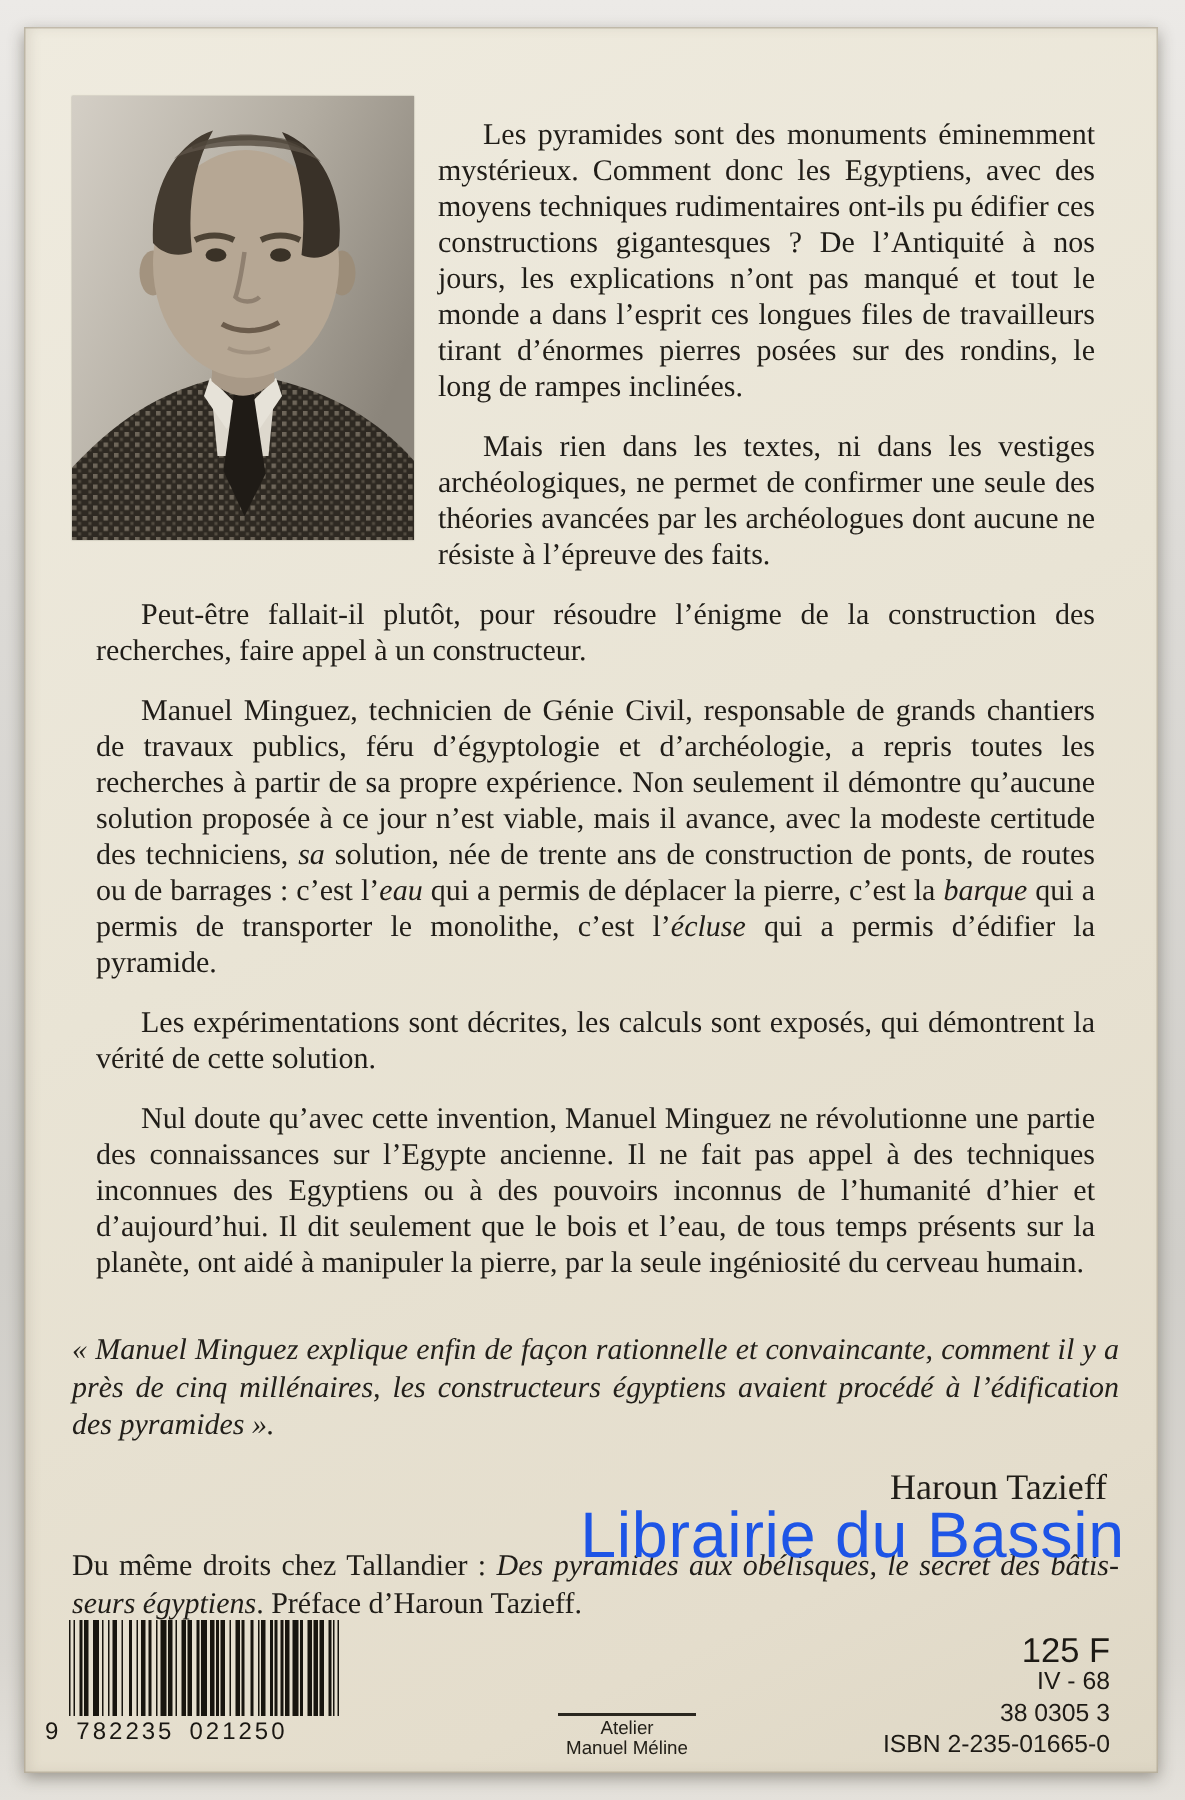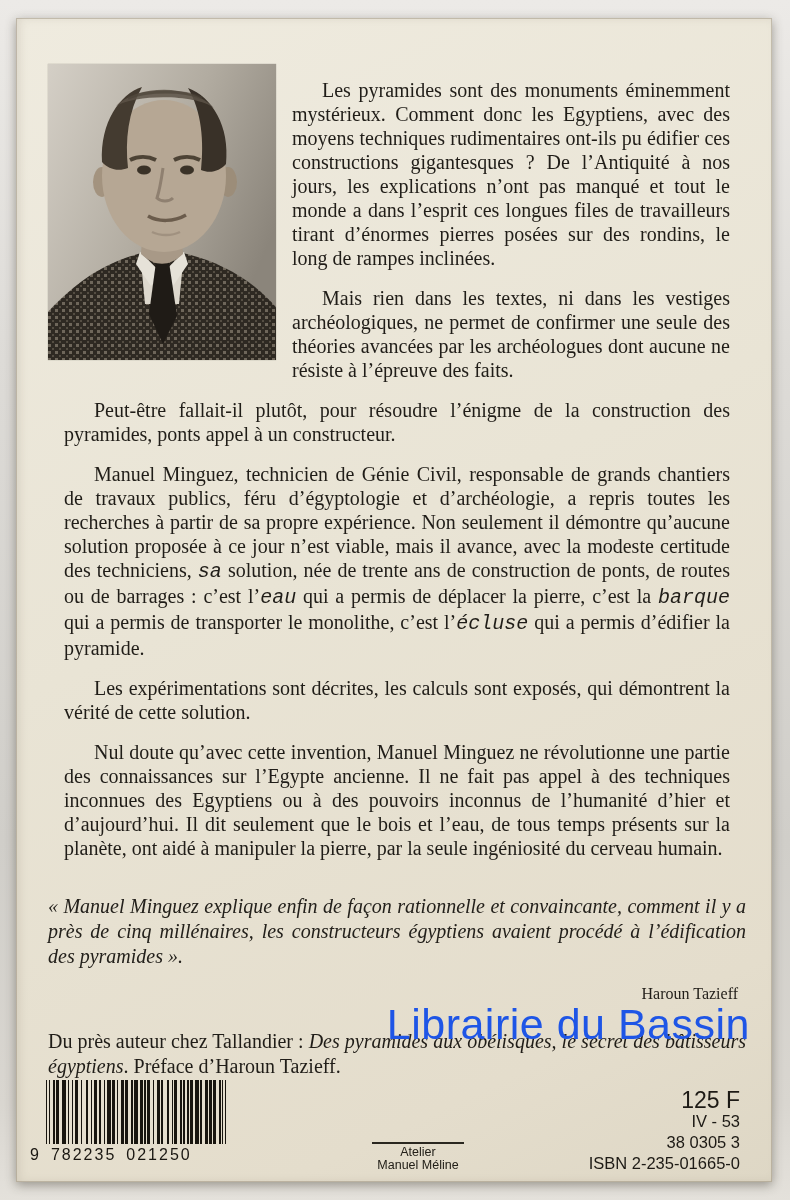--- a/index.html
+++ b/index.html
@@ -16,27 +16,27 @@
   .text-area{padding:44px 26px 0 32px;}
   .photo{
     float:left;width:228px;height:296px;margin:2px 16px 10px 0;
     box-shadow:0 0 1px rgba(80,75,65,.5);
   }
   .photo svg{display:block;width:100%;height:100%;}
   p.bp{
     margin:16px;font-size:20px;line-height:24px;text-align:justify;text-indent:30px;
     color:#201d18;
   }
-  p.bp i{font-style:italic;font-family:Liberation Mono, monospace;}
+  p.bp i{font-style:italic;}
   .quote{
     margin:34px 0 0 0;font-size:20px;line-height:25px;text-align:justify;
     font-style:italic;color:#23201b;
   }
   .quote-attrib{
-    margin:16px 8px 0 0;font-size:16px;text-align:right;color:#201d18;
+    margin:16px 8px 0 0;font-size:24px;text-align:right;color:#201d18;
   }
   .also-by{
     margin:26px 0 0 0;font-size:20px;line-height:25px;text-align:justify;color:#201d18;
   }
   .watermark{
     position:absolute;right:22px;top:982px;
     font-family:"Liberation Sans", sans-serif;
     font-size:43px;font-weight:400;letter-spacing:.5px;
     color:#1e55e6;white-space:nowrap;margin-left:13px;
   }
@@ -107,29 +107,29 @@
         <ellipse cx="96" cy="106" rx="7" ry="4.5" fill="#3a3227"></ellipse>
         <ellipse cx="139" cy="106" rx="7" ry="4.5" fill="#3a3227"></ellipse>
         <path d="M115,104 C113,118 111,128 109,134 C113,138 121,138 125,134" stroke="#8f8070" stroke-width="3" fill="none"></path>
         <path d="M100,152 C110,158 126,158 138,151" stroke="#6b5c4c" stroke-width="3.5" fill="none"></path>
         <path d="M104,168 C112,172 124,172 132,168" stroke="#9b8c7a" stroke-width="2.5" fill="none" opacity="0.8"></path>
       </svg>
     </div>
 
     <p class="bp">Les pyramides sont des monuments éminemment mystérieux. Comment donc les Egyptiens, avec des moyens techniques rudimentaires ont-ils pu édifier ces constructions gigantesques ? De l’Antiquité à nos jours, les explications n’ont pas manqué et tout le monde a dans l’esprit ces longues files de travailleurs tirant d’énormes pierres posées sur des rondins, le long de rampes inclinées.</p>
     <p class="bp">Mais rien dans les textes, ni dans les vestiges archéologiques, ne permet de confirmer une seule des théories avancées par les archéologues dont aucune ne résiste à l’épreuve des faits.</p>
-    <p class="bp">Peut-être fallait-il plutôt, pour résoudre l’énigme de la construction des pyramides, ponts appel à un constructeur.</p>
+    <p class="bp">Peut-être fallait-il plutôt, pour résoudre l’énigme de la construction des recherches, faire appel à un constructeur.</p>
     <p class="bp"><span>Manuel Minguez, technicien de Génie Civil, responsable de grands chantiers de travaux publics, féru d’égyptologie et d’archéologie, a repris toutes les recherches à partir de sa propre expérience. Non seulement il démontre qu’aucune solution proposée à ce jour n’est viable, mais il avance, avec la modeste certitude des techniciens, </span><i>sa</i><span> solution, née de trente ans de construction de ponts, de routes ou de barrages : c’est l’</span><i>eau</i><span> qui a permis de déplacer la pierre, c’est la </span><i>barque</i><span> qui a permis de transporter le monolithe, c’est l’</span><i>écluse</i><span> qui a permis d’édifier la pyramide.</span></p>
     <p class="bp">Les expérimentations sont décrites, les calculs sont exposés, qui démontrent la vérité de cette solution.</p>
     <p class="bp">Nul doute qu’avec cette invention, Manuel Minguez ne révolutionne une partie des connaissances sur l’Egypte ancienne. Il ne fait pas appel à des techniques inconnues des Egyptiens ou à des pouvoirs inconnus de l’humanité d’hier et d’aujourd’hui. Il dit seulement que le bois et l’eau, de tous temps présents sur la planète, ont aidé à manipuler la pierre, par la seule ingéniosité du cerveau humain.</p>
 
     <p class="quote">« Manuel Minguez explique enfin de façon rationnelle et convaincante, comment il y a près de cinq millénaires, les constructeurs égyptiens avaient procédé à l’édification des pyramides ».</p>
     <p class="quote-attrib">Haroun Tazieff</p>
 
-    <p class="also-by"><span>Du près auteur chez Tallandier : </span><i>Des pyramides aux obélisques, le secret des bâtis­seurs égyptiens</i><span>. Préface d’Haroun Tazieff.</span></p>
+    <p class="also-by"><span>Du même droits chez Tallandier : </span><i>Des pyramides aux obélisques, le secret des bâtis­seurs égyptiens</i><span>. Préface d’Haroun Tazieff.</span></p>
 
   </div>
 
   <div class="watermark">Librairie du Bassin</div>
 
   <div class="barcode">
     <div class="barcode-bars">
         <span class="bar" style="width: 1.45px;"></span>
         <span class="gap" style="width: 1.45px;"></span>
         <span class="bar" style="width: 1.45px;"></span>
@@ -217,21 +217,21 @@
     <div class="barcode-digits">
       <span>9</span>
       <span>782235</span>
       <span>021250</span>
     </div>
   </div>
 
 
   <div class="right-block">
     <div class="price">125 F</div>
-    <div>IV - 53</div>
+    <div>IV - 68</div>
     <div>38 0305 3</div>
     <div>ISBN 2-235-01665-0</div>
   </div>
 
   <div class="publisher">
     <div class="rule"></div>
     <div>Atelier</div>
     <div>Manuel Méline</div>
   </div>
 

